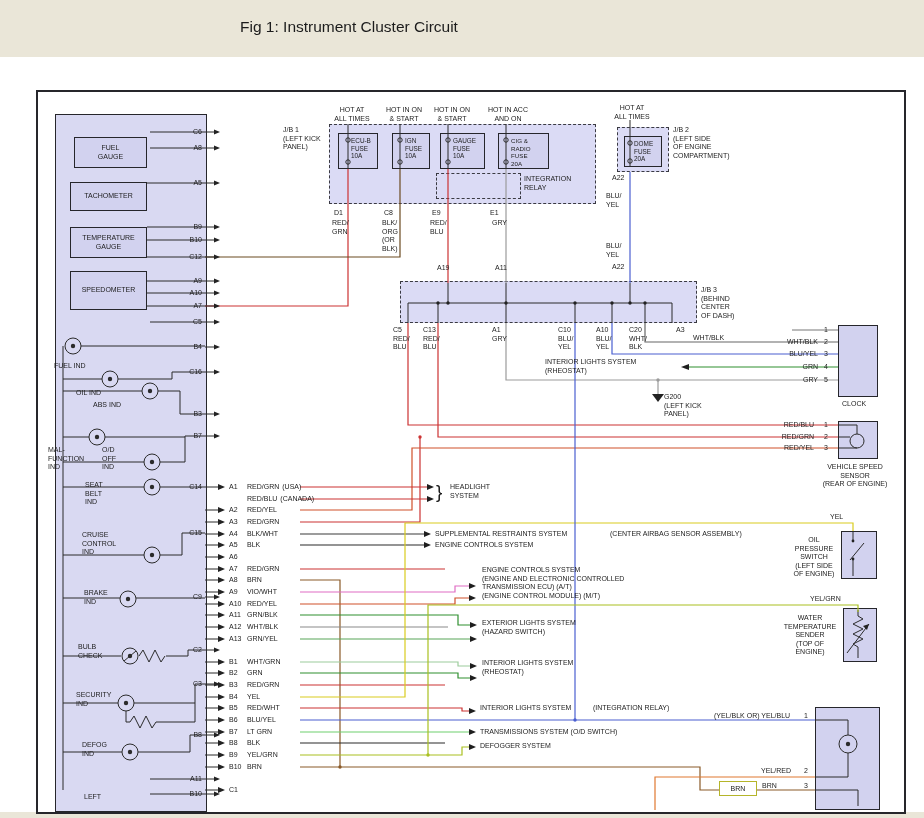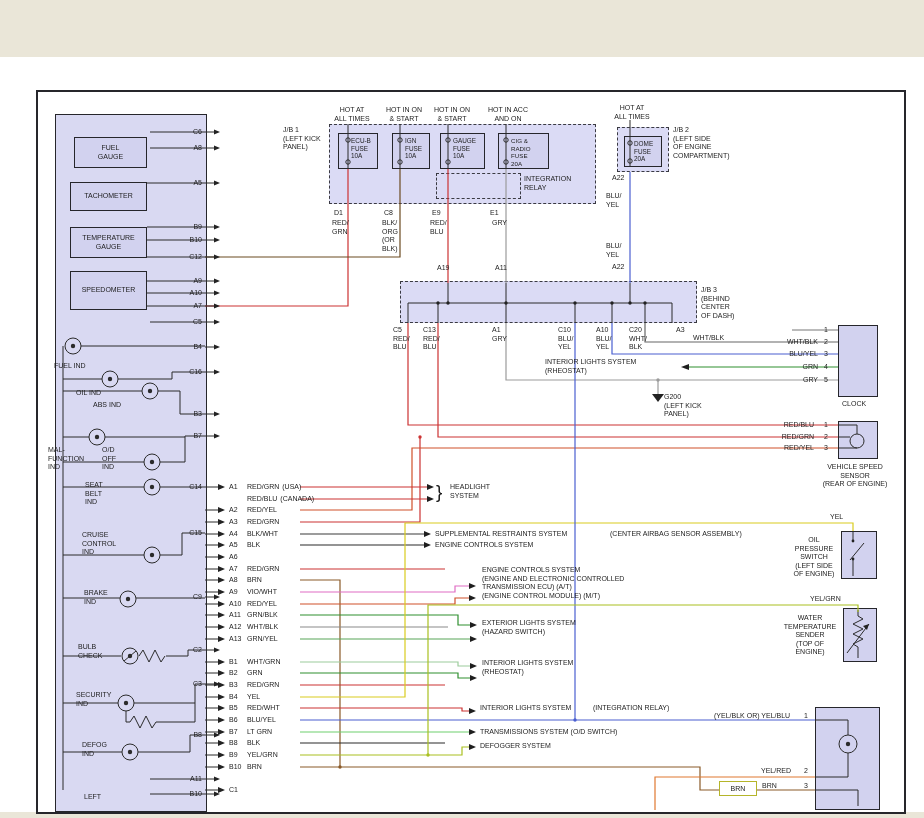--- a/index.html
+++ b/index.html
@@ -28,20 +28,21 @@
   .brnbox{position:absolute;left:719px;top:781px;width:36px;height:13px;border:1px solid #b5b52a;
           font-size:7px;display:flex;align-items:center;justify-content:center;color:#1c1c1c;background:#fff;}
 </style>
 </head>
 <body>
 
 <div id="stage">
 
   <div class="topbar"></div>
   <div class="bstrip"></div>
+  <div class="title lbl" style="left:240px;top:18px;font-size:15.5px;line-height:18px">Fig 1: Instrument Cluster Circuit</div>
 
   <div class="frame"></div>
   <div class="panel"></div>
 
   <div class="box gbox" style="left:74px;top:137px;width:73px;height:31px"><span>FUEL
 GAUGE</span></div>
   <div class="box gbox" style="left:70px;top:182px;width:77px;height:29px"><span>TACHOMETER</span></div>
   <div class="box gbox" style="left:70px;top:227px;width:77px;height:31px"><span>TEMPERATURE
 GAUGE</span></div>
   <div class="box gbox" style="left:70px;top:271px;width:77px;height:39px"><span>SPEEDOMETER</span></div>

